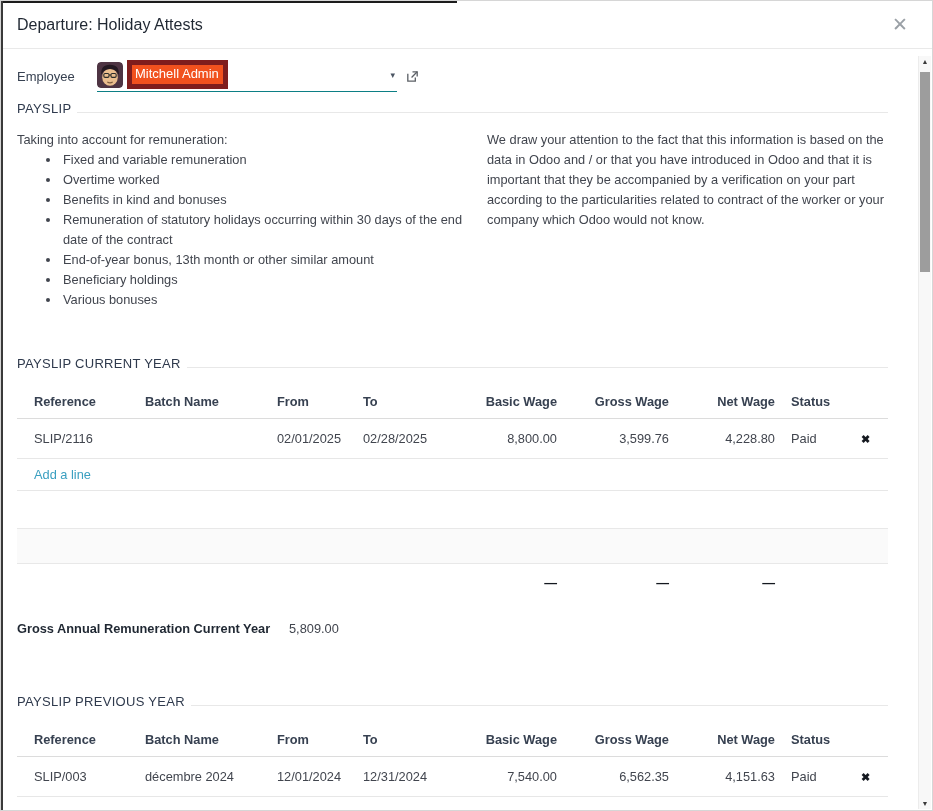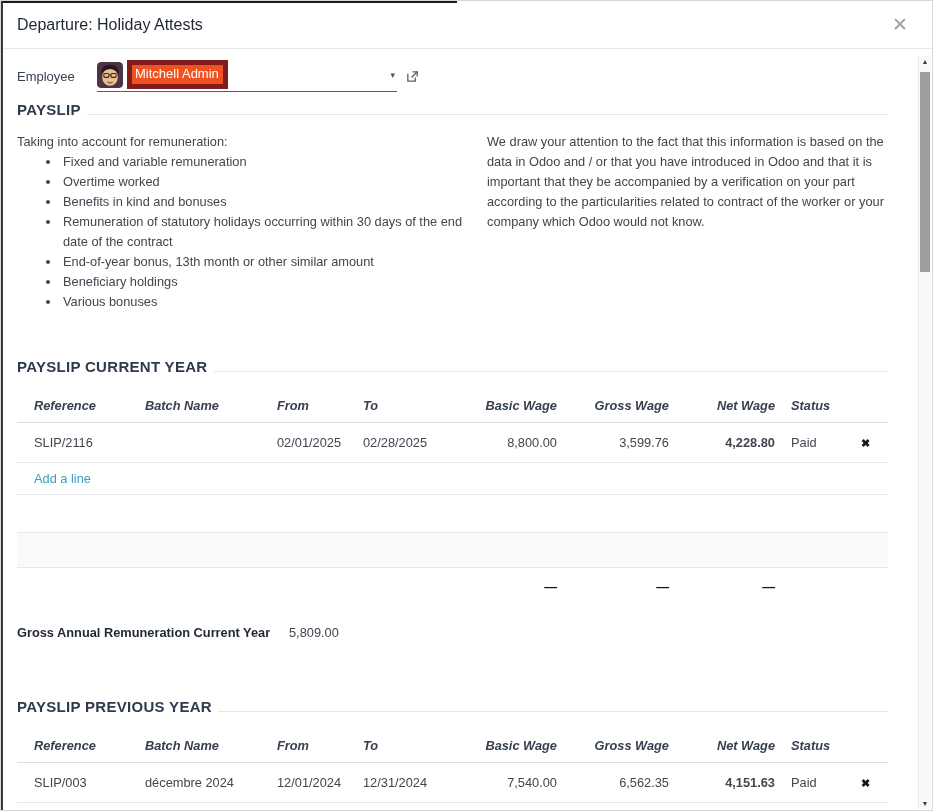--- a/index.html
+++ b/index.html
@@ -40,44 +40,44 @@
   .avatar { width:26px; height:26px; border-radius:4px; margin-right:4px; flex:none; }
   .m2o-value {
     font-size:13px; color:#ffffff; background:#f1511e;
     border:5px solid #7f1d1d; padding:1px 4px 2px 3px; line-height:1.25;
   }
   .m2o-caret { margin-left:auto; font-size:9px; color:#4b5563; padding-right:2px; cursor:pointer; }
   .ext-link { margin-left:8px; cursor:pointer; display:flex; align-items:center; }
 
   
   .section-sep { display:flex; align-items:flex-end; margin-top:10px; }
-  .section-title { font-size:15px; font-weight:700; color:#2f3a4d; letter-spacing:.3px; white-space:nowrap; }
+  .section-title { font-size:13px; font-weight:400; color:#2f3a4d; letter-spacing:.3px; white-space:nowrap; }
   .section-line { flex:1; height:1px; background:#e8e8e8; margin:0 0 3px 6px; }
 
   
   .info-cols { display:flex; gap:24px; margin-top:14px; margin-bottom:46px; }
   .info-left  { width:446px; line-height:20px; }
   .info-right { flex:1; line-height:20px; }
   .info-left ul { margin:0; padding-left:44px; }
   .info-left li { padding-left:2px; }
 
   
   .sheet-table { margin-top:14px; }
   .trow { display:flex; align-items:center; }
   .td { padding:0 8px; overflow:hidden; white-space:nowrap; }
   .c-ref   { width:120px; padding-left:17px; }
   .c-batch { width:132px; }
   .c-from  { width:86px; }
   .c-to    { width:100px; }
   .c-basic { width:110px; text-align:right; }
   .c-gross { width:112px; text-align:right; }
-  .c-net   { width:106px; text-align:right;font-weight:bold; }
+  .c-net   { width:106px; text-align:right; }
   .c-status{ width:60px; }
   .c-del   { flex:1; text-align:center; }
-  .thead { height:34px; border-bottom:1px solid #dcdcdc;font-style:italic; }
+  .thead { height:34px; border-bottom:1px solid #dcdcdc; }
   .th { font-weight:700; color:#374151; }
   .data-row { height:40px; border-bottom:1px solid #e7e7e7; }
   .addline-row { height:32px; border-bottom:1px solid #e7e7e7; padding-left:17px; }
   .add-line-link { color:#3a9fc0; text-decoration:none; cursor:pointer; }
   .delete-x { font-size:11px; color:#14181f; cursor:pointer; font-weight:700; }
   .spacer-white { height:37px; }
   .band { height:36px; background:#fafafa; border-top:1px solid #e8e8e8; border-bottom:1px solid #e8e8e8; }
   .totals-row { height:36px; font-weight:700; color:#14181f; }
 
   

